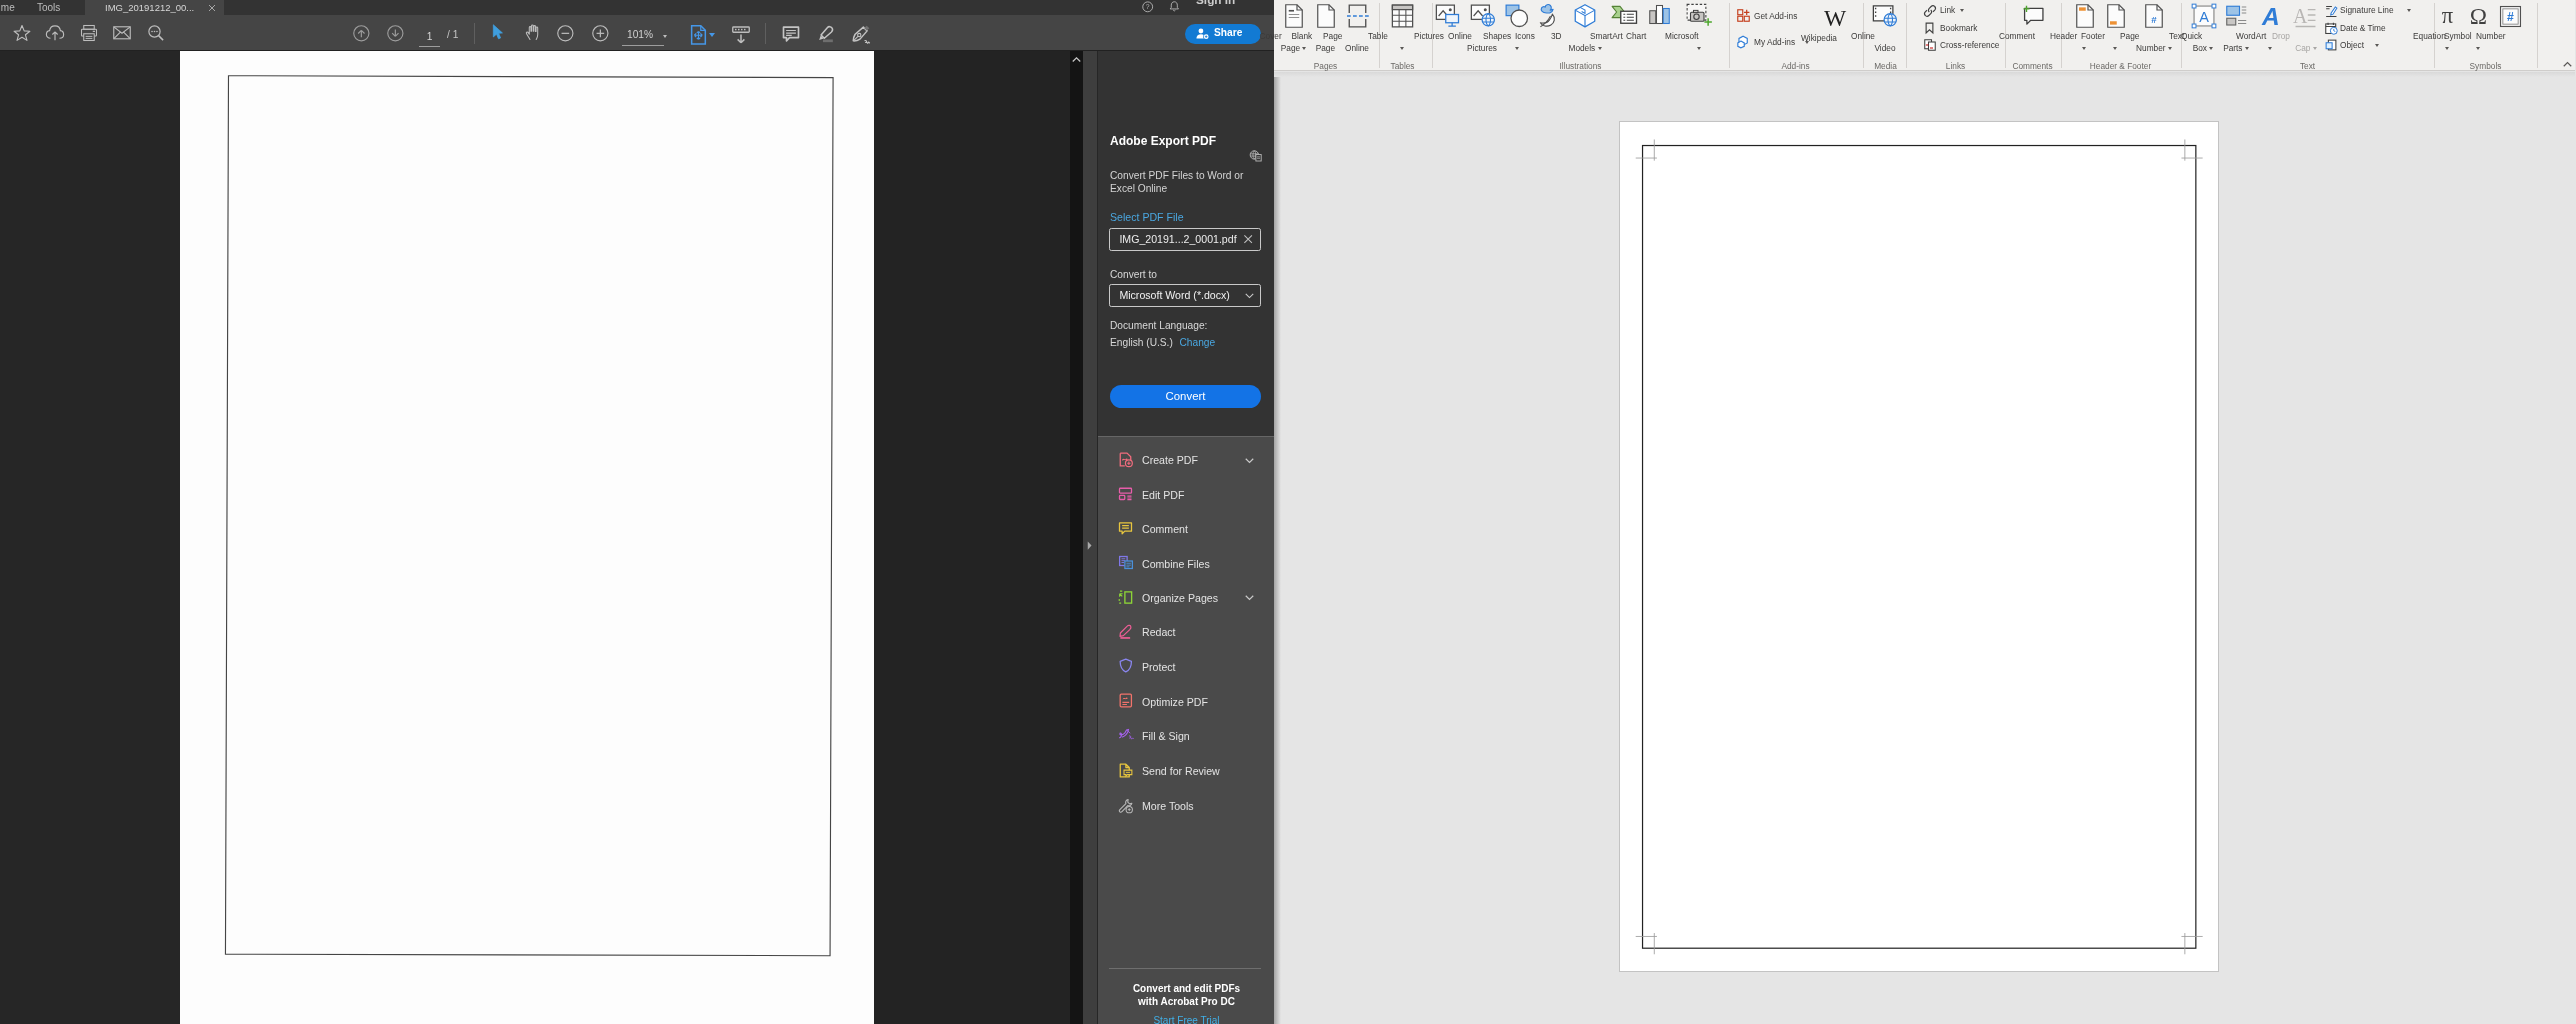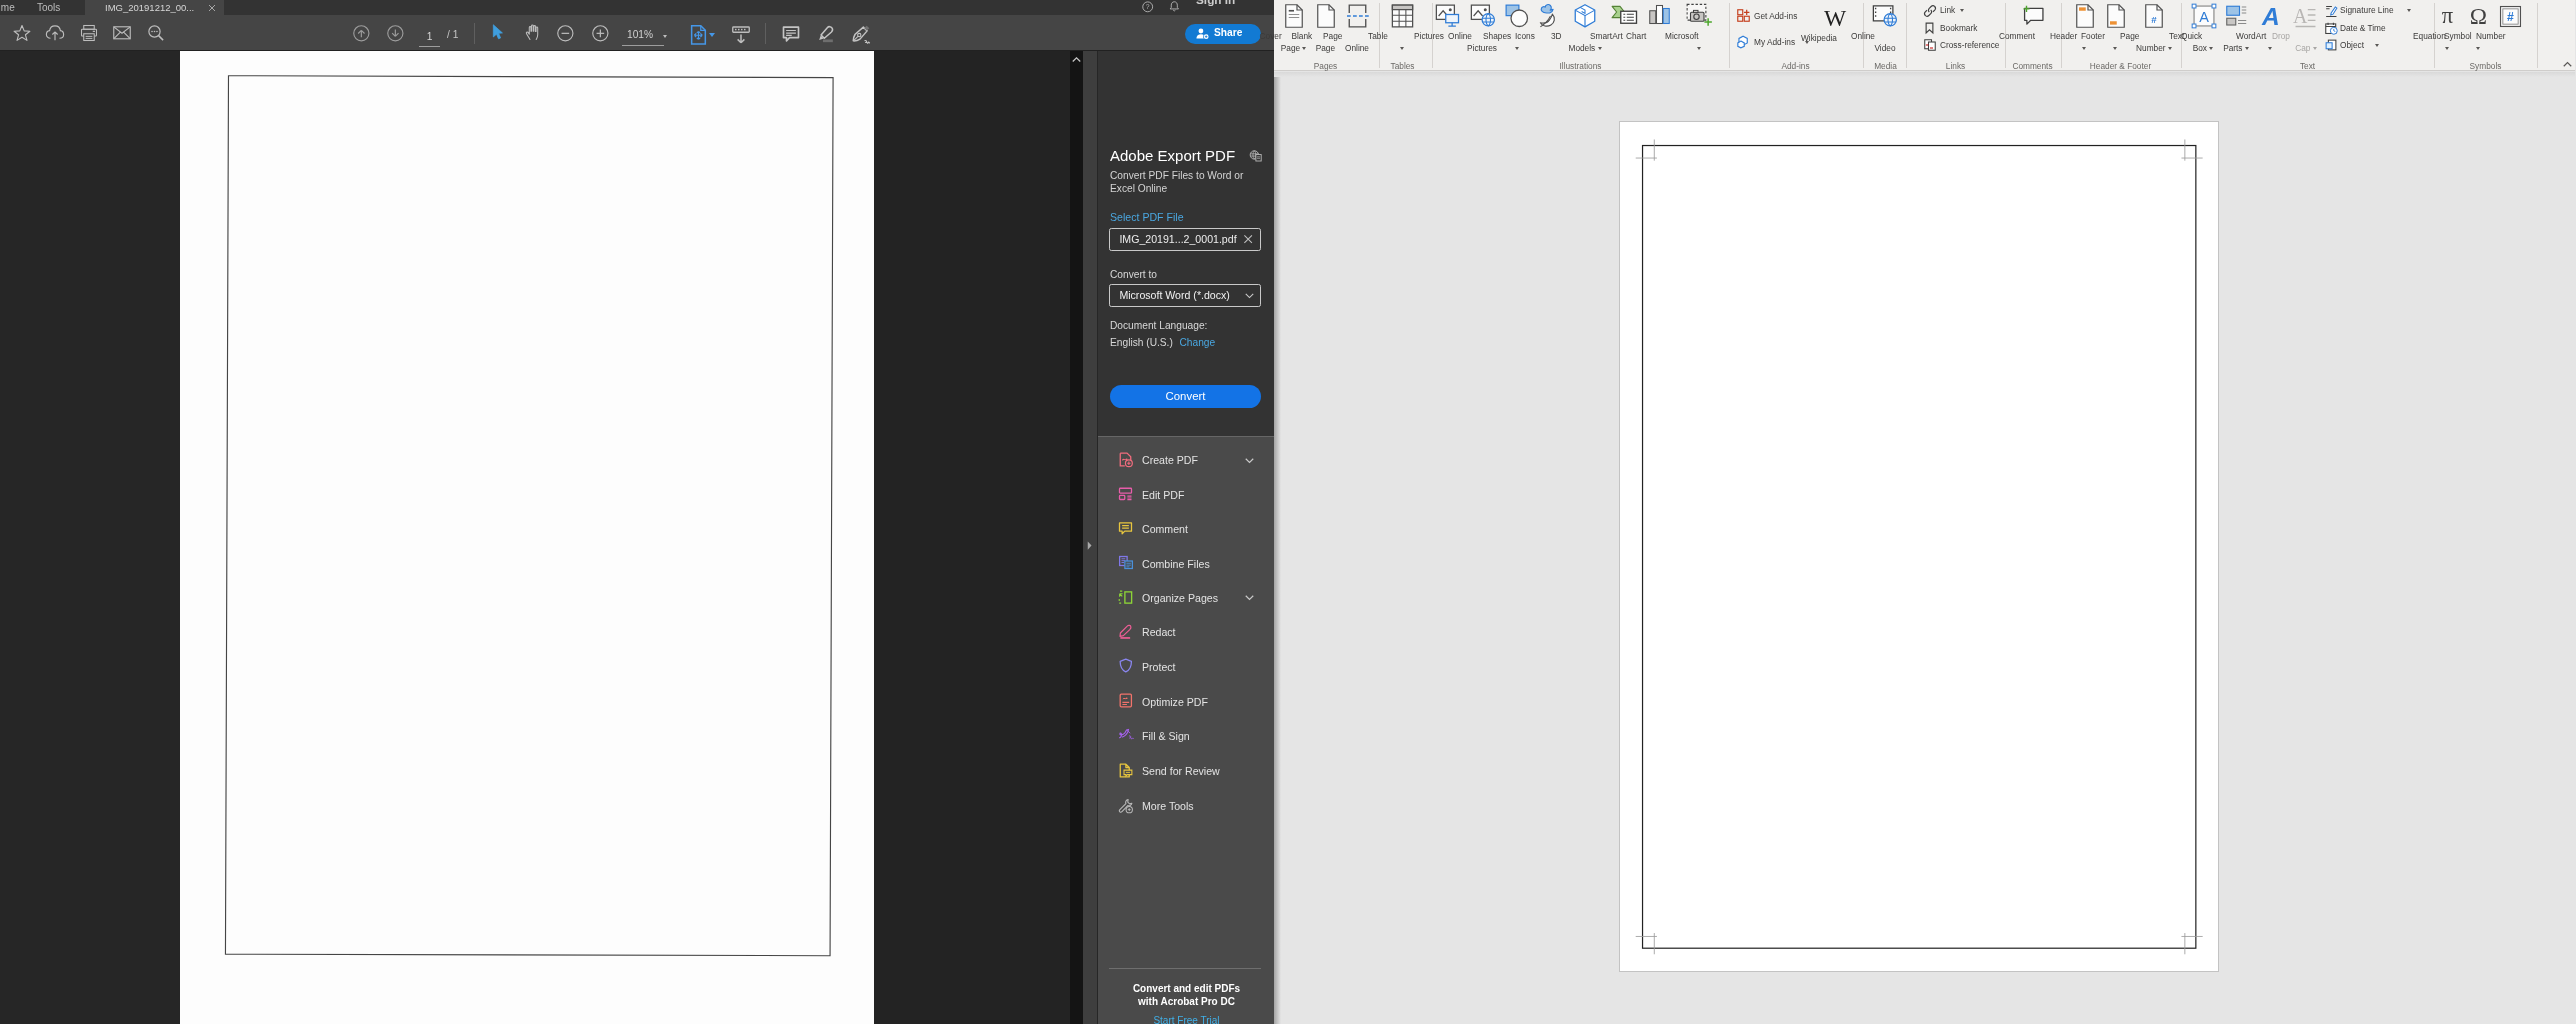--- a/index.html
+++ b/index.html
@@ -158,21 +158,21 @@
     <svg width="9" height="5.3" style="left:1.9px; top:6px;" viewBox="0 0 12 7">
         <path d="M1 6 L6 1 L11 6" fill="none" stroke="#c8c8c8" stroke-width="1.6"></path>
       </svg>
   </div>
   <div id="gutter">
     <svg width="5.3" height="9" style="left:3.8px; top:490px;" viewBox="0 0 7 12">
         <path d="M1 0.5 L6 6 L1 11.5 Z" fill="#a9a9a9"></path>
       </svg>
   </div>
   <div id="panel">
-    <div style="position:absolute; left:12px; top:96px; color:#ffffff; font-size:15px; font-weight:normal;">Adobe Export PDF</div>
+    <div style="position:absolute; left:12px; top:83px; color:#ffffff; font-size:12px; font-weight:bold;">Adobe Export PDF</div>
     <svg width="13" height="11.4" style="left:151px; top:99px;" viewBox="0 0 17 15">
         <circle cx="7" cy="6.5" r="5.5" fill="none" stroke="#b9b9b9" stroke-width="1.2"></circle>
         <path d="M7 1 C4.5 2.5 4.5 10.5 7 12 M7 1 C9.5 2.5 9.5 10.5 7 12 M1.6 5 L12.4 5 M1.6 8 L12.4 8" stroke="#b9b9b9" stroke-width="1" fill="none"></path>
         <rect x="9" y="6" width="7" height="8.5" fill="#333333" stroke="#b9b9b9" stroke-width="1.2"></rect>
         <path d="M10.5 9 L14.5 9 M10.5 11 L14.5 11" stroke="#b9b9b9" stroke-width="0.9"></path>
       </svg>
     <div style="position:absolute; left:12px; top:119px; color:#d4d4d4; font-size:10.2px; line-height:12.5px;">Convert PDF Files to Word or<br>Excel Online</div>
     <div style="position:absolute; left:12px; top:160px; color:#4aa7e0; font-size:10.6px;">Select PDF File</div>
     <div style="position:absolute; left:11.4px; top:177px; width:152px; height:23px; border:1.1px solid #c9c9c9; border-radius:2.3px; color:#ededed; font-size:10.6px; line-height:20.5px; padding-left:9px;">IMG_20191...2_0001.pdf
       <svg width="8.3" height="8.3" style="left:134px; top:6px;" viewBox="0 0 11 11">

